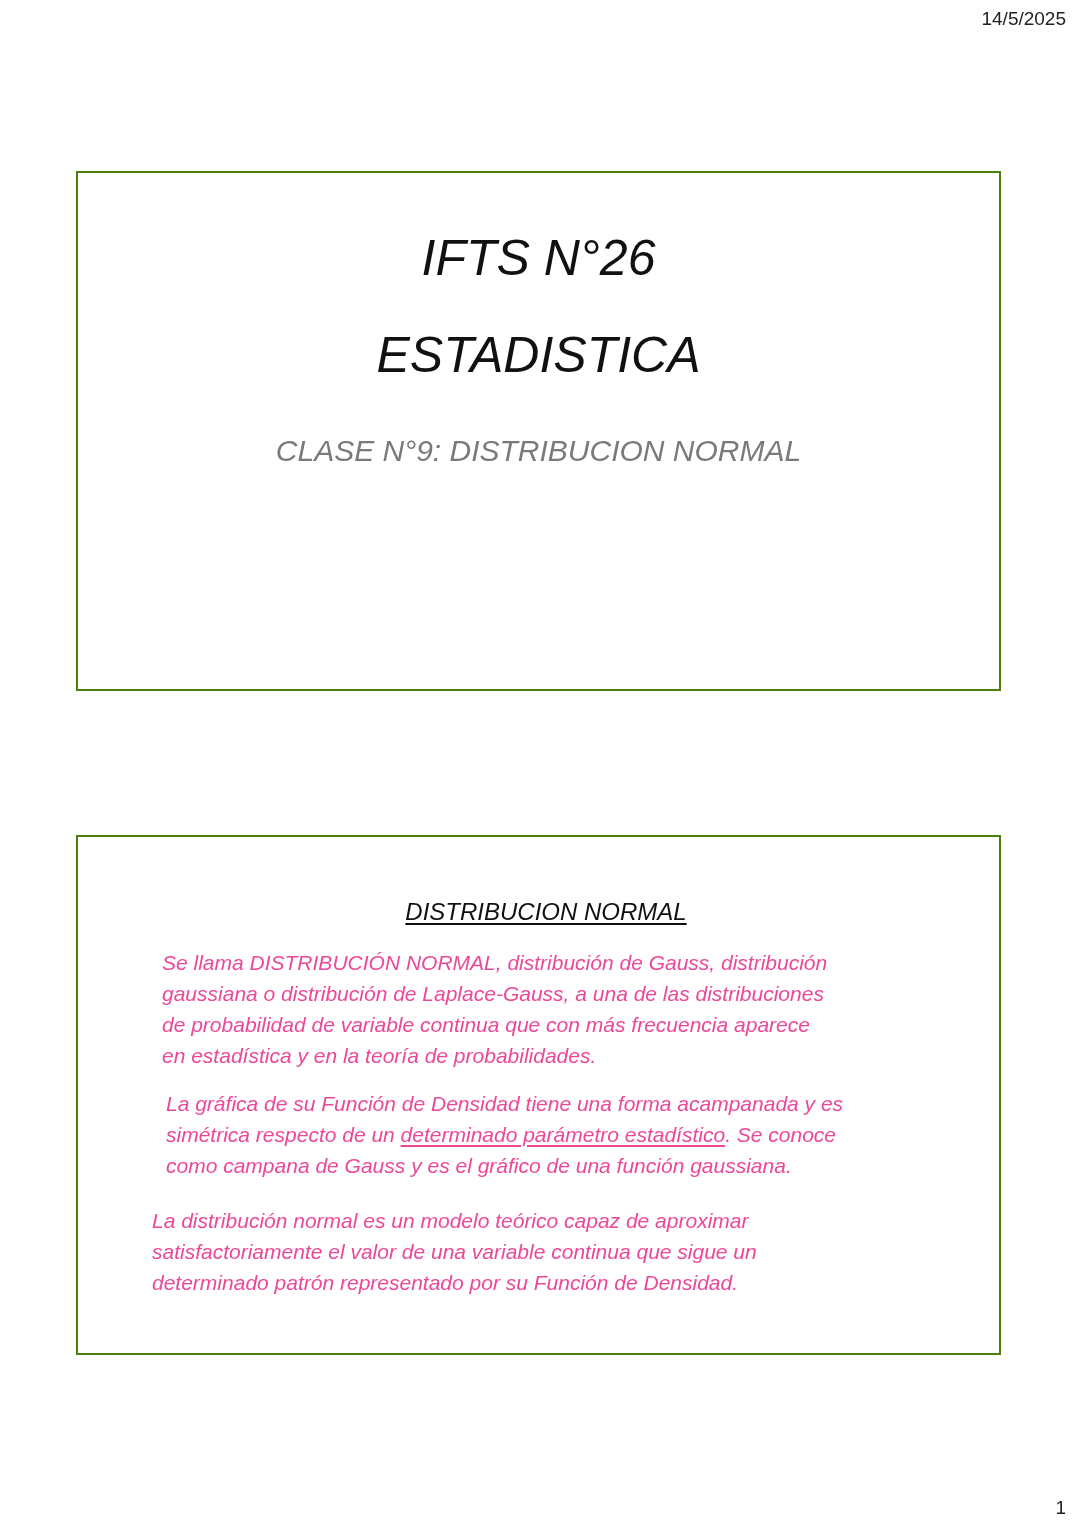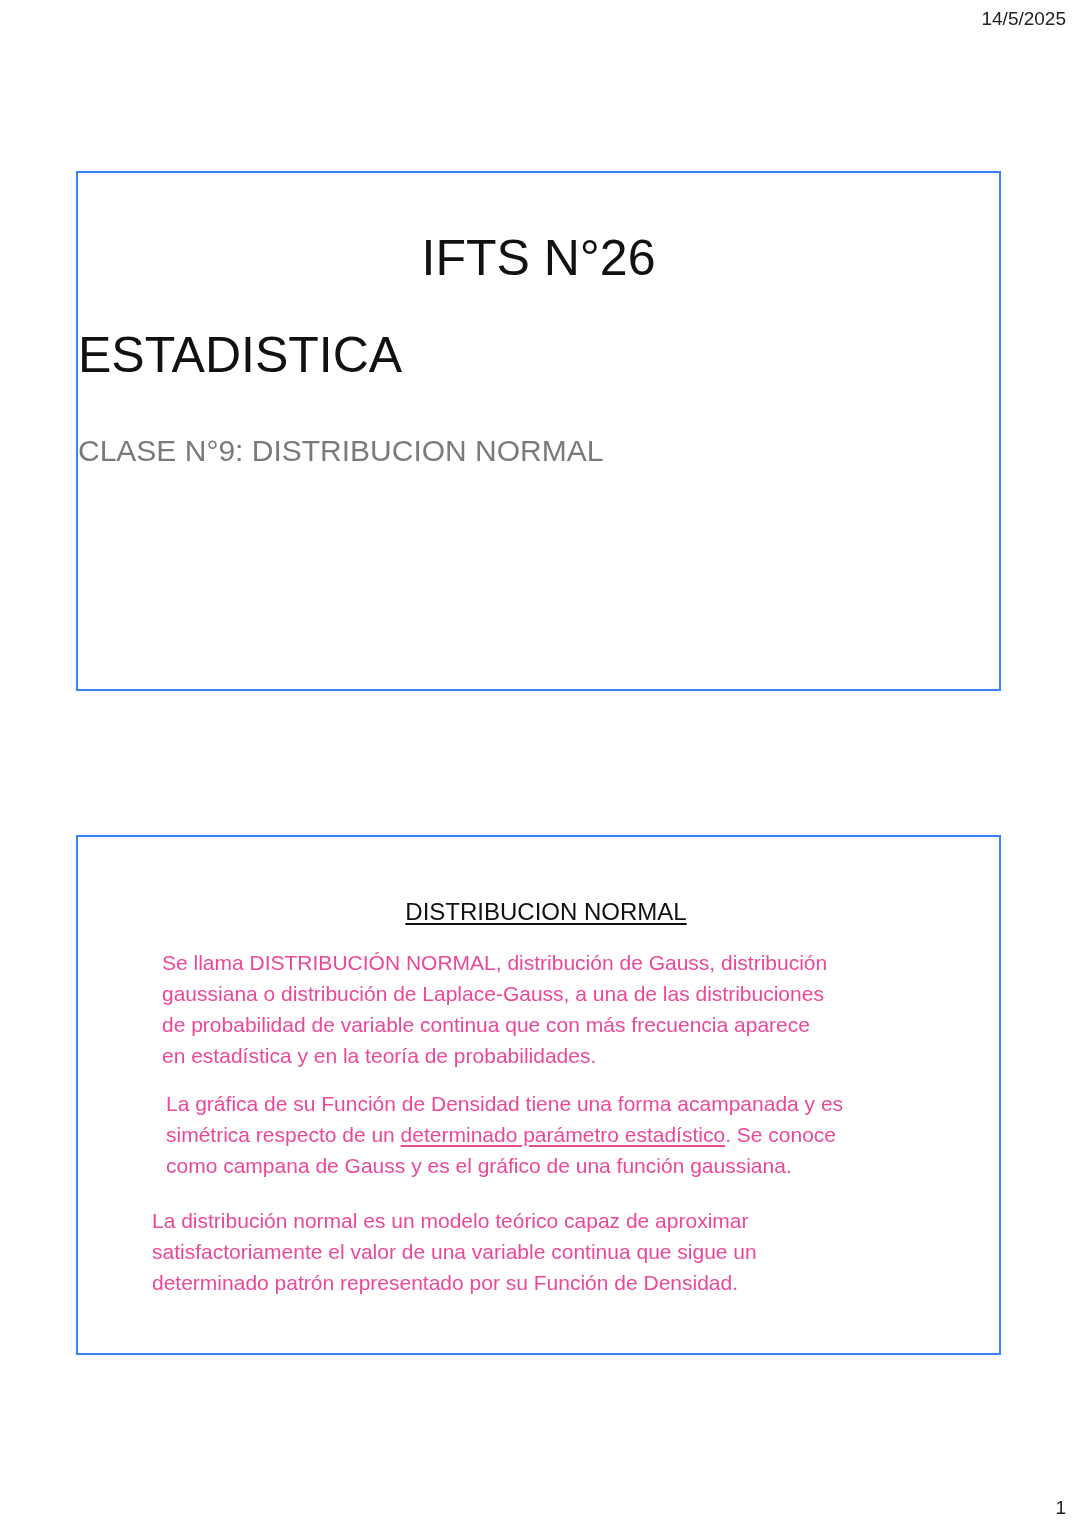--- a/index.html
+++ b/index.html
@@ -10,27 +10,27 @@
     .date {
       position: absolute; top: 8px; right: 14px;
       font-size: 19px; color: #222;
     }
     .page-num {
       position: absolute; bottom: 8px; right: 14px;
       font-size: 19px; color: #222;
     }
     .slide {
       position: absolute; left: 76px; width: 925px;
-      border: 2px solid #3b82f6; box-sizing: border-box; background: #fff;
+      border: 2px solid #4d7c0f; box-sizing: border-box; background: #fff; font-style: italic;
     }
     .slide1 { top: 171px; height: 520px; }
     .slide2 { top: 835px; height: 520px; }
     .t1 { position: absolute; left: 0; right: 0; top: 55px; text-align: center; font-size: 50px; line-height: 60px; }
-    .t2 { position: absolute; left: 0; right: 0; top: 152px; text-align: left; font-size: 50px; line-height: 60px; }
-    .t3 { position: absolute; left: 0; right: 0; top: 260px; font-size: 30px; line-height: 36px; color: #7a7a7a; }
+    .t2 { position: absolute; left: 0; right: 0; top: 152px; text-align: center; font-size: 50px; line-height: 60px; }
+    .t3 { position: absolute; left: 0; right: 0; top: 260px; text-align: center; font-size: 30px; line-height: 36px; color: #7a7a7a; }
 
     .s2-heading {
       position: absolute; left: 0; right: 0; top: 60px;
       text-align: center; font-size: 24px; line-height: 30px; margin-left: 15px;
     }
     .s2-heading span { text-decoration: underline; text-underline-offset: 3px; }
     .para {
       position: absolute; font-size: 21px; line-height: 31px; color: #ec4899;
     }
     .p1 { left: 84px; top: 110px; width: 760px; }

